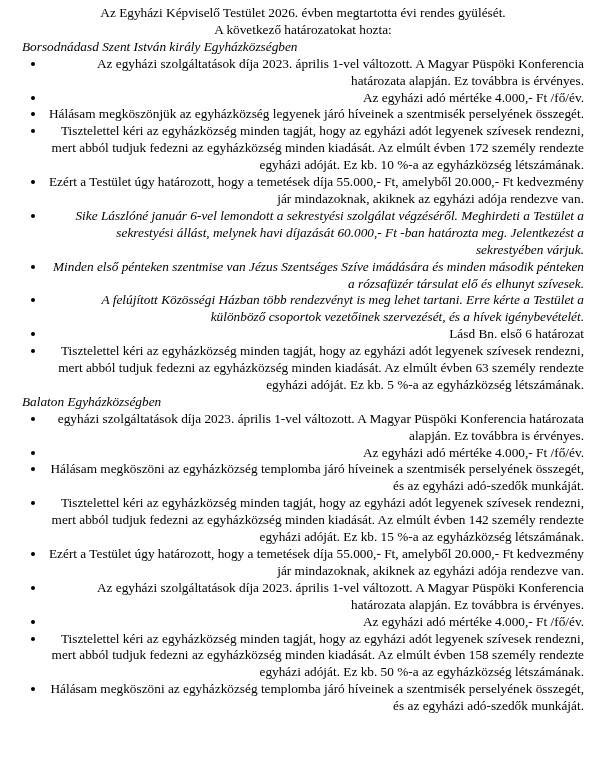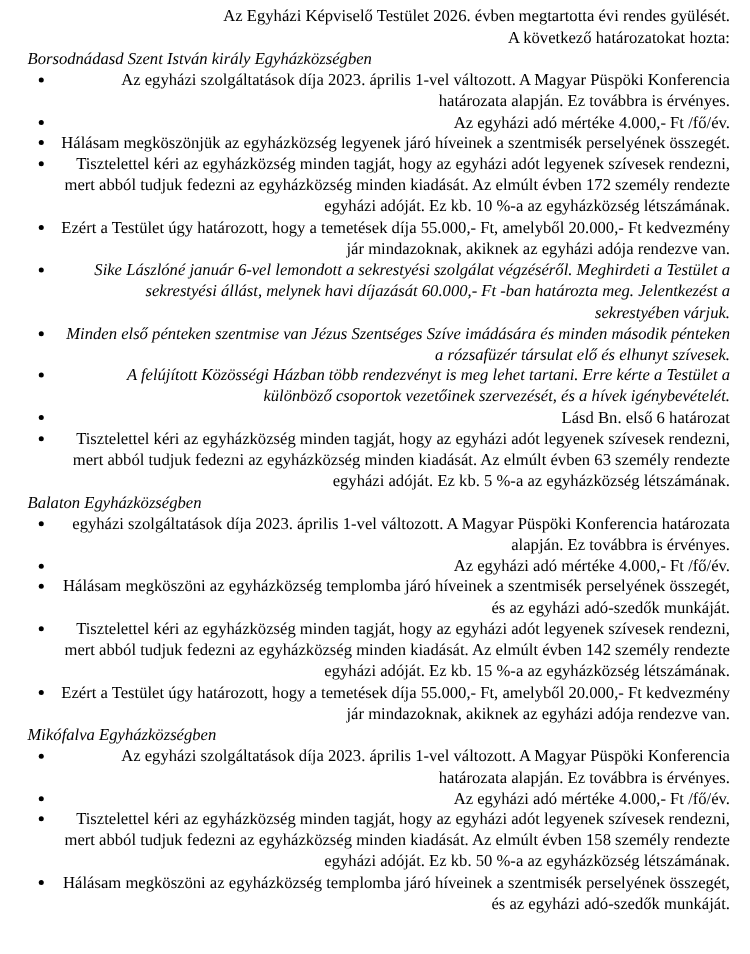--- a/index.html
+++ b/index.html
@@ -16,21 +16,21 @@
     font-size: 13.3px;
     line-height: 16.9px;
   }
   .page {
     padding: 5px 16px 0 22px;
     box-sizing: border-box;
     width: 600px;
     height: 763px;
   }
   .title-line {
-    text-align: right;
+    text-align: center;
   }
   .section-heading {
     font-weight: normal;
     font-style: italic;
   }
   ul.bullet-list {
     margin: 0;
     padding: 0 0 0 24px;
     list-style: disc outside;
   }
@@ -65,21 +65,20 @@
         <li class="bullet">Tisztelettel kéri az egyházközség minden tagját, hogy az egyházi adót legyenek szívesek rendezni, mert abból tudjuk fedezni az egyházközség minden kiadását. Az elmúlt évben 63 személy rendezte egyházi adóját. Ez kb. 5 %-a az egyházközség létszámának.</li>
       </ul>
       <div class="section-heading">Balaton Egyházközségben</div>
       <ul class="bullet-list">
         <li class="bullet">egyházi szolgáltatások díja 2023. április 1-vel változott. A Magyar Püspöki Konferencia határozata alapján. Ez továbbra is érvényes.</li>
         <li class="bullet">Az egyházi adó mértéke 4.000,- Ft /fő/év.</li>
         <li class="bullet">Hálásam megköszöni az egyházközség templomba járó híveinek a szentmisék perselyének összegét, és az egyházi adó-szedők munkáját.</li>
         <li class="bullet">Tisztelettel kéri az egyházközség minden tagját, hogy az egyházi adót legyenek szívesek rendezni, mert abból tudjuk fedezni az egyházközség minden kiadását. Az elmúlt évben 142 személy rendezte egyházi adóját. Ez kb. 15 %-a az egyházközség létszámának.</li>
         <li class="bullet">Ezért a Testület úgy határozott, hogy a temetések díja 55.000,- Ft, amelyből 20.000,- Ft kedvezmény jár mindazoknak, akiknek az egyházi adója rendezve van.</li>
       </ul>
-      <div class="section-heading">Mikófalva Egyházközségben</div>
       <ul class="bullet-list">
         <li class="bullet">Az egyházi szolgáltatások díja 2023. április 1-vel változott. A Magyar Püspöki Konferencia határozata alapján. Ez továbbra is érvényes.</li>
         <li class="bullet">Az egyházi adó mértéke 4.000,- Ft /fő/év.</li>
         <li class="bullet">Tisztelettel kéri az egyházközség minden tagját, hogy az egyházi adót legyenek szívesek rendezni, mert abból tudjuk fedezni az egyházközség minden kiadását. Az elmúlt évben 158 személy rendezte egyházi adóját. Ez kb. 50 %-a az egyházközség létszámának.</li>
         <li class="bullet">Hálásam megköszöni az egyházközség templomba járó híveinek a szentmisék perselyének összegét, és az egyházi adó-szedők munkáját.</li>
       </ul>
     </div>
 </div>
 
 </body></html>

